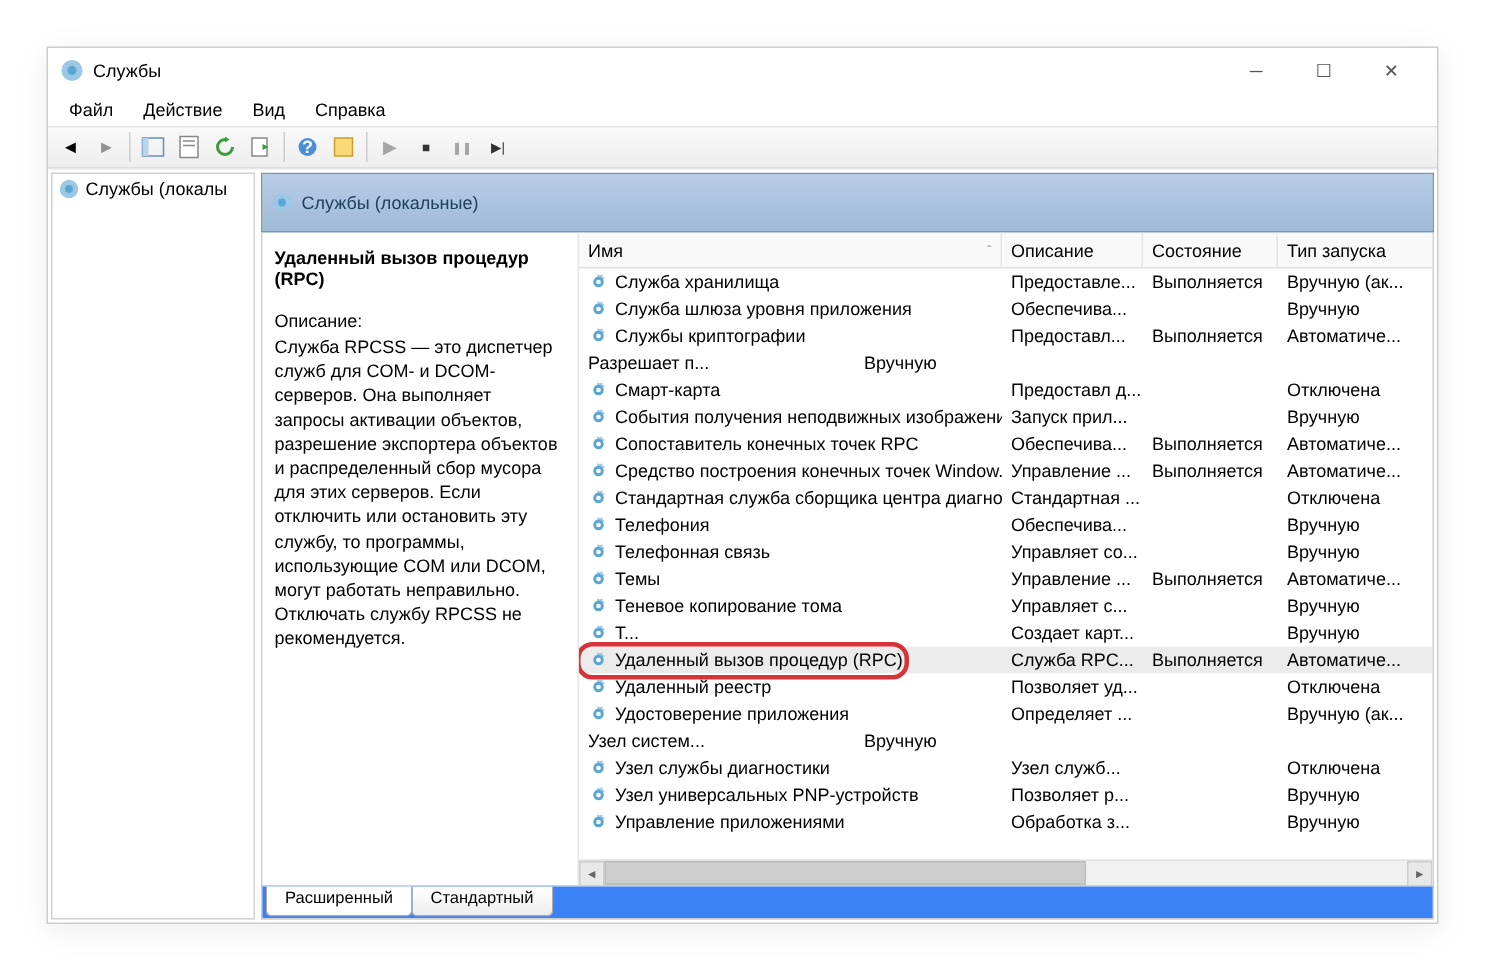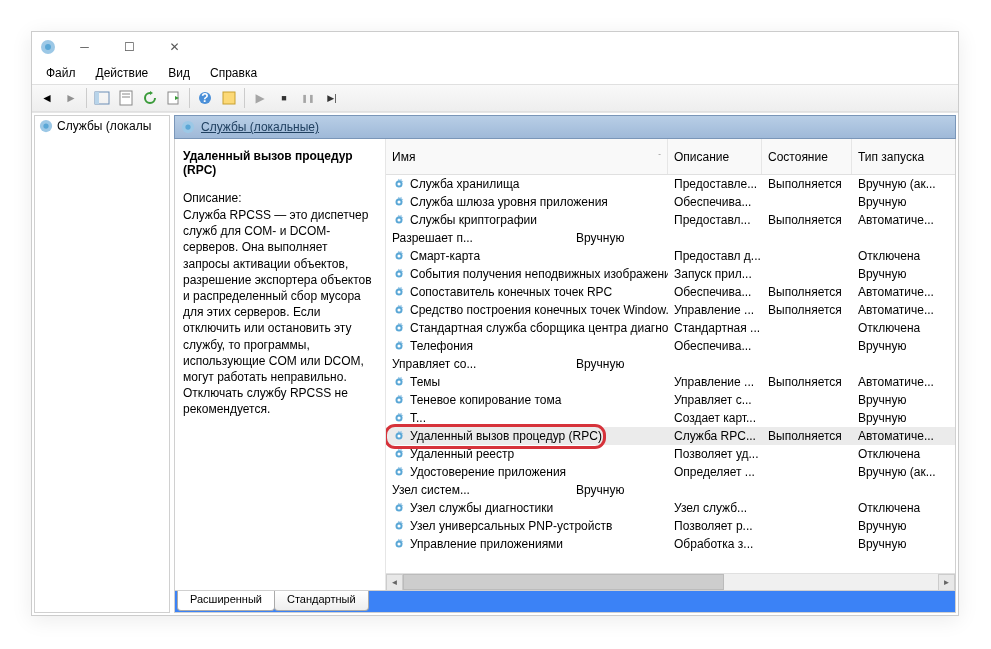--- a/index.html
+++ b/index.html
@@ -13,28 +13,28 @@
 .winbtn { width: 45px; height: 30px; display: flex; align-items: center; justify-content: center; color: #555; }
 .menubar { height: 22px; display: flex; align-items: center; padding: 0 6px; gap: 4px; }
 .menubar span { padding: 2px 8px; }
 .toolbar { height: 28px; border-top: 1px solid #e0e0e0; border-bottom: 1px solid #e0e0e0; background: linear-gradient(#f9f9f9,#eee); display: flex; align-items: center; padding: 0 4px; gap: 2px; }
 .tbtn { width: 22px; height: 22px; display: flex; align-items: center; justify-content: center; border: 1px solid transparent; border-radius: 2px; }
 .tsep { width: 1px; height: 20px; background: #ccc; margin: 0 2px; }
 .mainarea { flex: 1; display: flex; border-top: 1px solid #e6e6e6; overflow: hidden; }
 .leftpane { width: 136px; border: 1px solid #d0d0d0; margin: 2px; background: #fff; overflow: hidden; }
 .leftpane .node { display: flex; align-items: center; padding: 3px 4px; gap: 4px; white-space: nowrap; }
 .rightcontainer { flex: 1; display: flex; flex-direction: column; margin: 2px; overflow: hidden; }
-.rightcontainer .hd { height: 24px; background: linear-gradient(#b8cee6,#9fb9d8); border: 1px solid #7a96b8; display: flex; align-items: center; padding: 0 6px; gap: 6px; color: #204060; text-decoration: underline; }
+.rightcontainer .hd { height: 40px; background: linear-gradient(#b8cee6,#9fb9d8); border: 1px solid #7a96b8; display: flex; align-items: center; padding: 0 6px; gap: 6px; color: #204060; }
 .contentrow { flex: 1; display: flex; border: 1px solid #d0d0d0; border-top: none; overflow: hidden; }
 .details { width: 210px; padding: 10px 10px 10px 8px; overflow: hidden; }
 .details .svc-name { font-weight: bold; margin-bottom: 14px; }
 .details .desc-lbl { margin-bottom: 2px; }
 .details .desc-body { line-height: 1.35; }
 .listpane { flex: 1; border-left: 1px solid #e6e6e6; display: flex; flex-direction: column; overflow: hidden; position: relative; }
-.colheaders { display: flex; height: 36px; border-bottom: 1px solid #e0e0e0; background: #f9f9f9; }
+.colheaders { display: flex; height: 24px; border-bottom: 1px solid #e0e0e0; background: #f9f9f9; }
 .colh { padding: 4px 6px; border-right: 1px solid #e6e6e6; display: flex; align-items: center; justify-content: space-between; gap: 4px; white-space: nowrap; overflow: hidden; }
 .sortind { font-size: 8px; color: #888; }
 .listbody { flex: 1; overflow: hidden; position: relative; }
 .row { display: flex; height: 18px; align-items: center; }
 .row.sel { background: #ebebeb; }
 .cell { padding: 1px 6px; white-space: nowrap; overflow: hidden; text-overflow: ellipsis; display: flex; align-items: center; gap: 4px; }
 .gearmini { width: 14px; height: 14px; flex-shrink: 0; }
 .highlight { position: absolute; border: 3px solid #d6323a; border-radius: 11px; pointer-events: none; }
 .hscroll { height: 17px; background: #f0f0f0; border-top: 1px solid #e0e0e0; display: flex; }
 .hscroll .btn { width: 17px; height: 17px; background: #e8e8e8; border: 1px solid #ccc; display: flex; align-items: center; justify-content: center; font-size: 8px; color: #666; }
@@ -52,20 +52,21 @@
 </style>
 </head>
 <body>
 
 <div class="window">
   <div class="titlebar">
     <svg class="gear gearmini" viewBox="0 0 16 16">
         <circle class="outer" cx="8" cy="8" r="7"></circle>
         <circle cx="8" cy="8" r="3" fill="#fff"></circle>
       </svg>
+    <span class="title">Службы</span>
     <div class="winbtns">
       <div class="winbtn">─</div>
       <div class="winbtn">☐</div>
       <div class="winbtn">✕</div>
     </div>
   </div>
 
   <div class="menubar">
     <span>Файл</span>
     <span>Действие</span>
@@ -293,20 +294,28 @@
                     <circle cx="8" cy="8" r="4" fill="#5aa7d6"></circle>
                     <circle cx="8" cy="8" r="1.8" fill="#fff"></circle>
                   </svg>
                   <span>Телефония</span>
                 </div>
                 <div class="cell col-desc">Обеспечива...</div>
                 <div class="cell col-state"></div>
                 <div class="cell col-start">Вручную</div>
               </div>
               <div class="row">
+                <div class="cell col-name">
+                  <svg class="gearmini" viewBox="0 0 16 16">
+                    <path fill="#9cc8e6" d="M8 1l1 2 2-1 0 2 2 1-2 1 1 2-2 0-1 2-1-2-2 0 1-2-2-1 2-1 0-2 2 1z"></path>
+                    <circle cx="8" cy="8" r="4" fill="#5aa7d6"></circle>
+                    <circle cx="8" cy="8" r="1.8" fill="#fff"></circle>
+                  </svg>
+                  <span>Телефонная связь</span>
+                </div>
                 <div class="cell col-desc">Управляет со...</div>
                 <div class="cell col-state"></div>
                 <div class="cell col-start">Вручную</div>
               </div>
               <div class="row">
                 <div class="cell col-name">
                   <svg class="gearmini" viewBox="0 0 16 16">
                     <path fill="#9cc8e6" d="M8 1l1 2 2-1 0 2 2 1-2 1 1 2-2 0-1 2-1-2-2 0 1-2-2-1 2-1 0-2 2 1z"></path>
                     <circle cx="8" cy="8" r="4" fill="#5aa7d6"></circle>
                     <circle cx="8" cy="8" r="1.8" fill="#fff"></circle>

